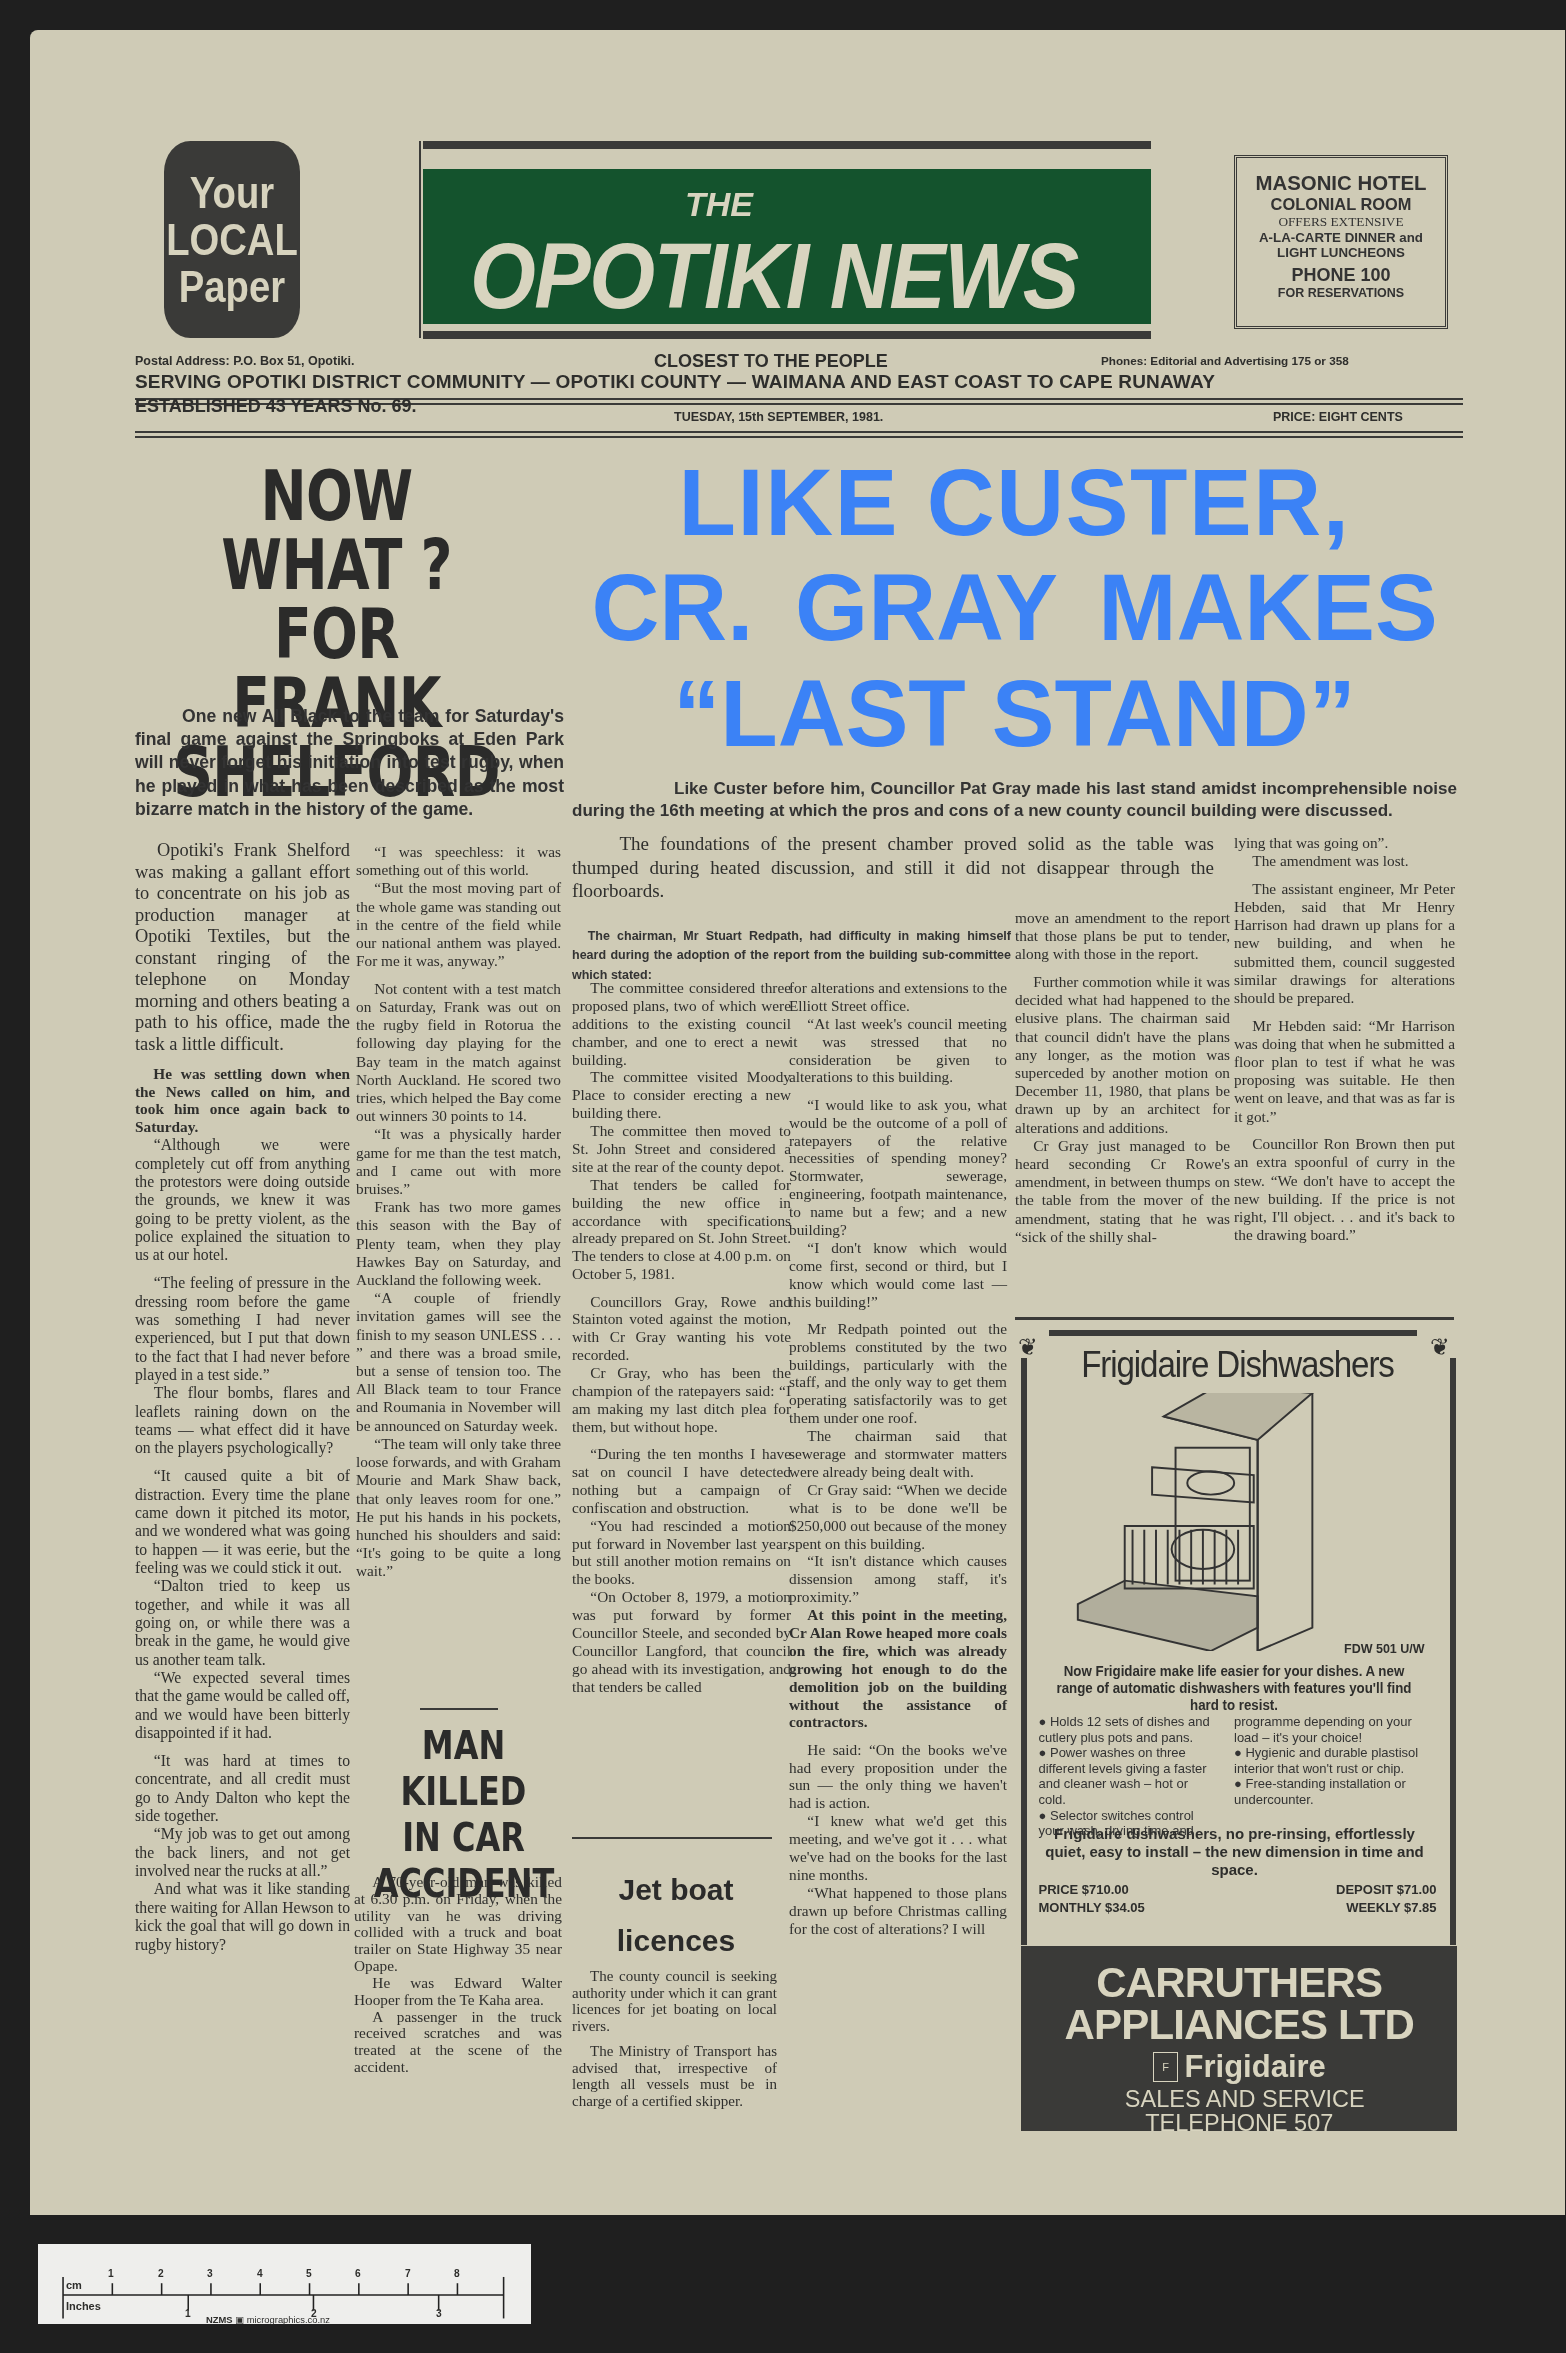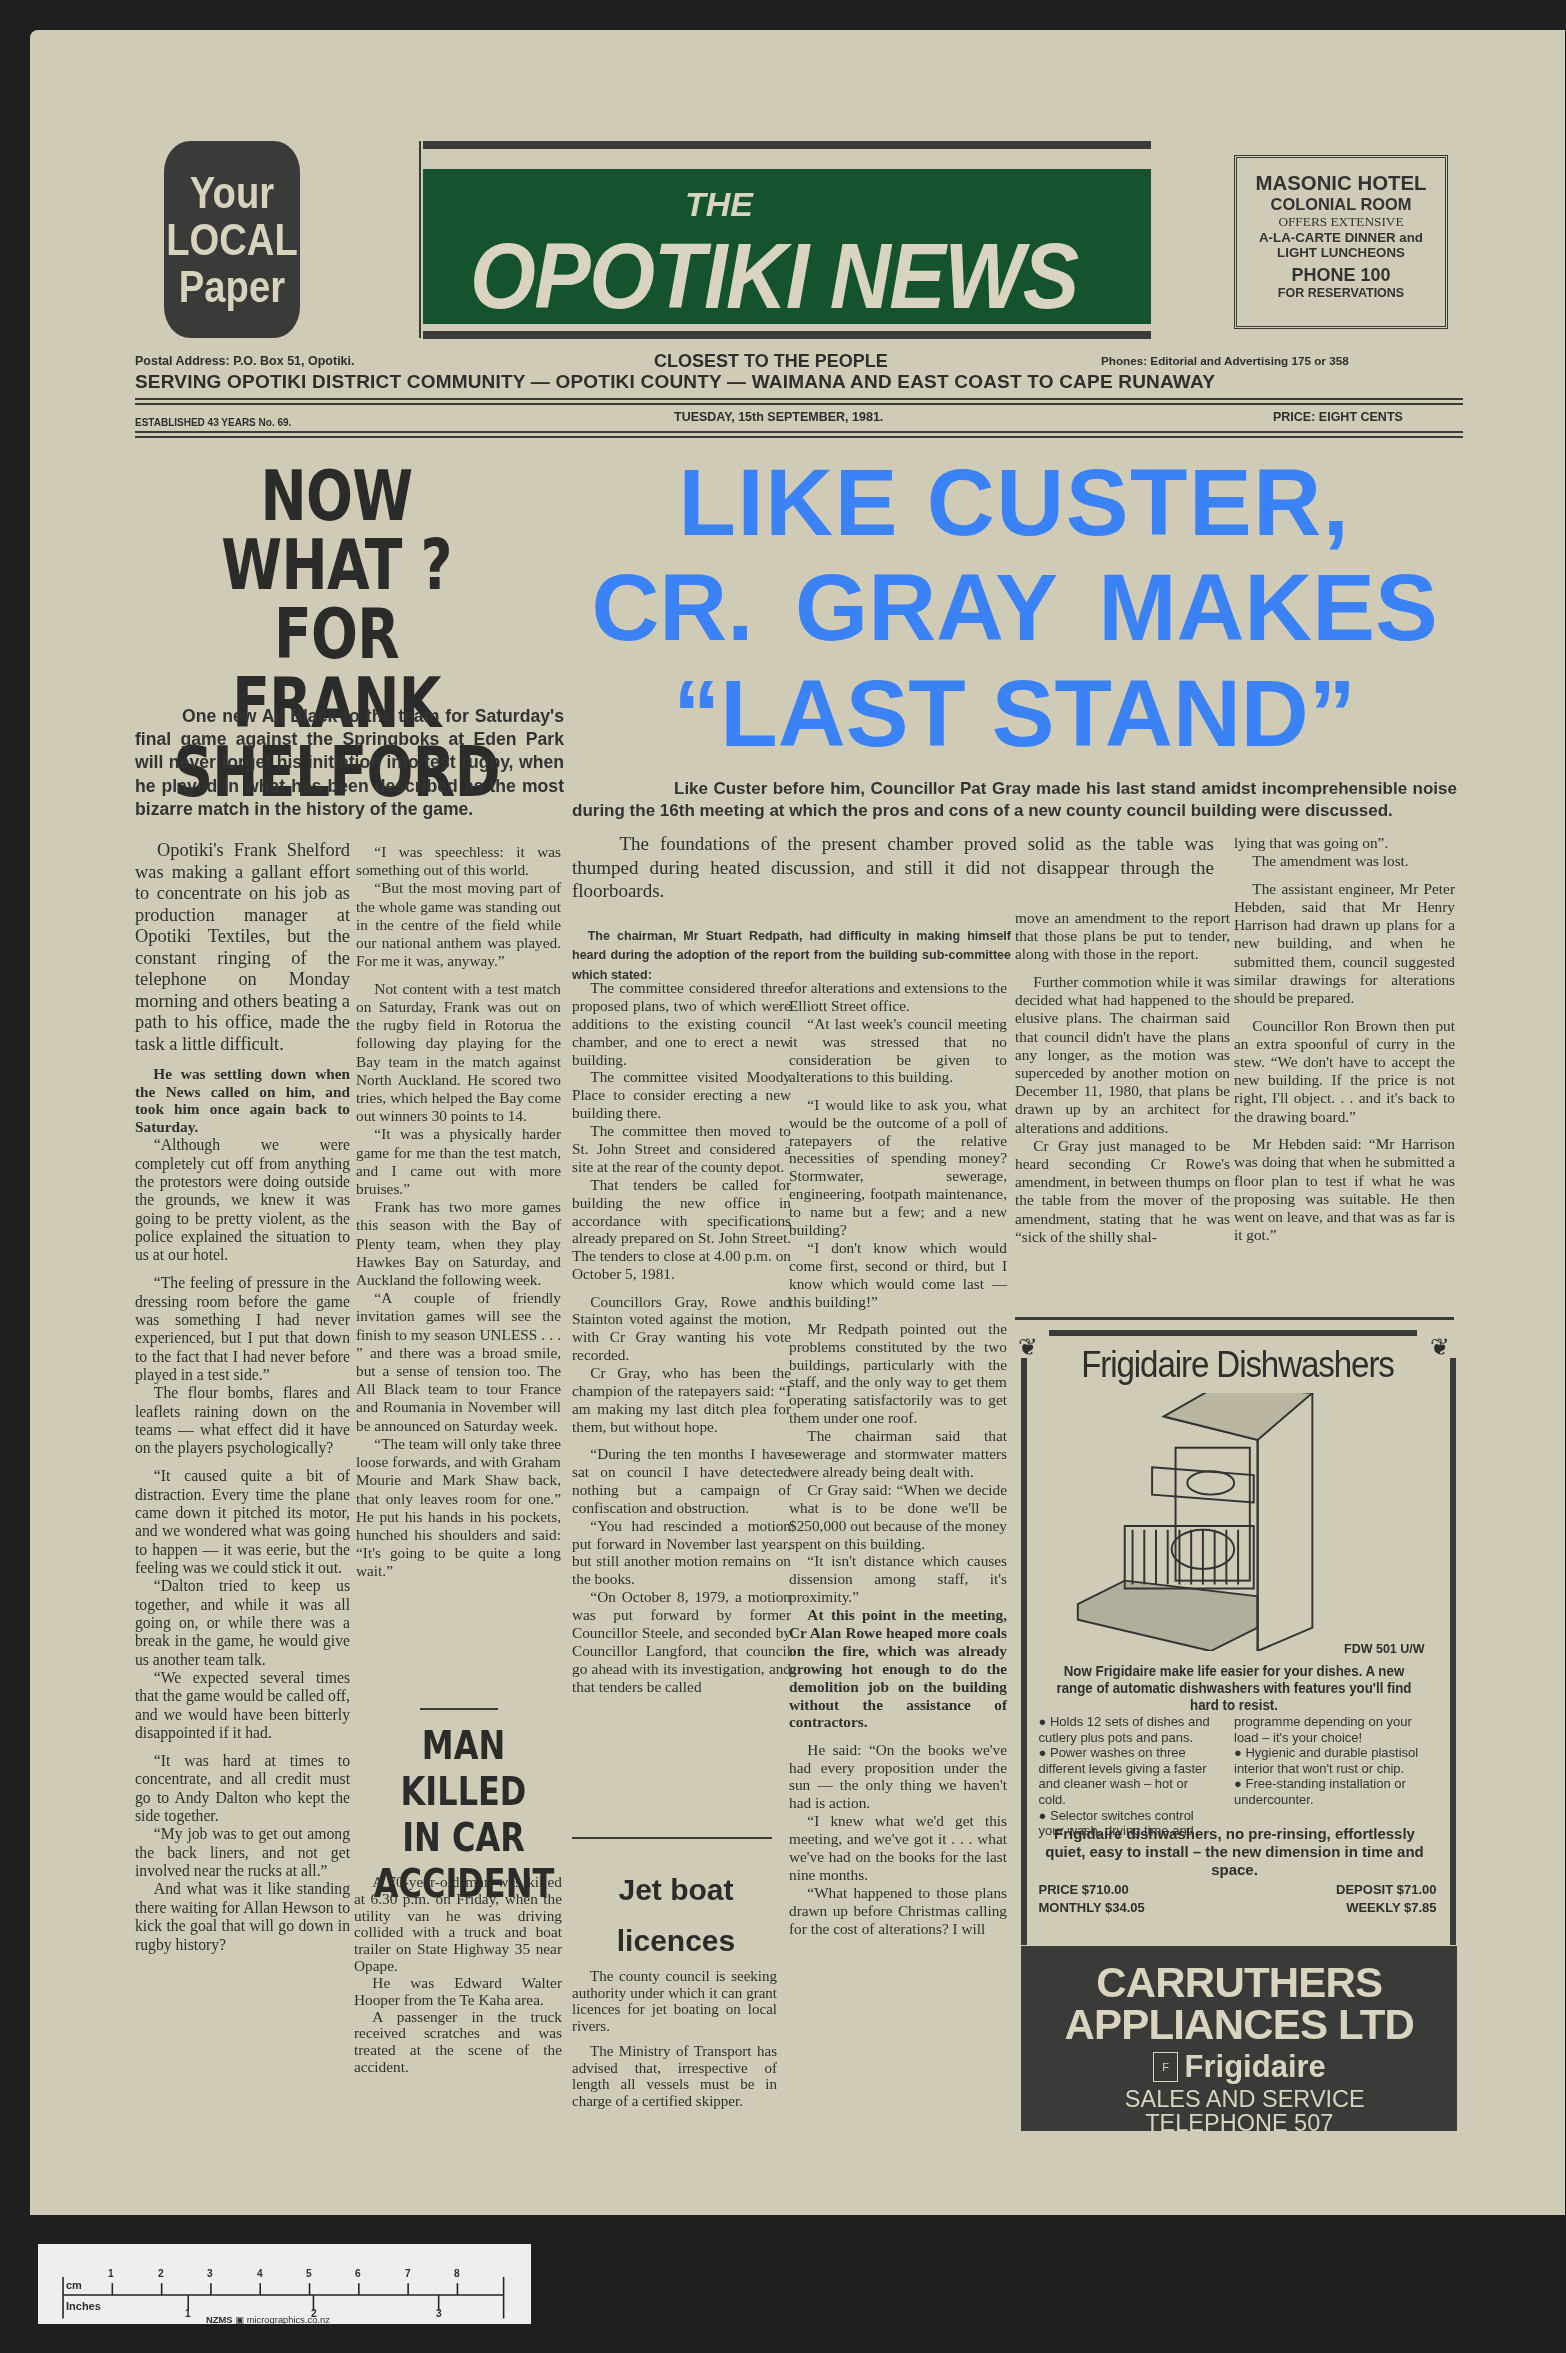--- a/index.html
+++ b/index.html
@@ -67,21 +67,21 @@
   <div style="font-size:18px;margin-top:4.7px;">PHONE 100</div>
   <div style="font-size:12.5px;">FOR RESERVATIONS</div>
 </div>
 
 <div class="abs info-row" style="left:135px;top:354px;font-size:12.5px;">Postal Address: P.O. Box 51, Opotiki.</div>
 <div class="abs info-row" style="left:654px;top:351px;font-size:18px;">CLOSEST TO THE PEOPLE</div>
 <div class="abs info-row" style="left:1101px;top:354px;font-size:11.7px;">Phones: Editorial and Advertising 175 or 358</div>
 <div class="abs info-row" style="left:135px;top:371px;font-size:19px;letter-spacing:0.2px;">SERVING OPOTIKI DISTRICT COMMUNITY — OPOTIKI COUNTY — WAIMANA AND EAST COAST TO CAPE RUNAWAY</div>
 <div class="abs rule" style="left:135px;top:398px;width:1328px;height:2.3px;"></div>
 <div class="abs rule" style="left:135px;top:403px;width:1328px;height:1.6px;"></div>
-<div class="abs info-row" style="left:135px;top:417px;font-size:10px;">ESTABLISHED 43 YEARS   No. 69.</div>
+<div class="abs info-row" style="left:135px;top:396px;font-size:18px;">ESTABLISHED 43 YEARS   No. 69.</div>
 <div class="abs info-row" style="left:674px;top:410px;font-size:12.5px;">TUESDAY, 15th SEPTEMBER, 1981.</div>
 <div class="abs info-row" style="left:1273px;top:410px;font-size:12.5px;">PRICE: EIGHT CENTS</div>
 <div class="abs rule" style="left:135px;top:431px;width:1328px;height:2.3px;"></div>
 <div class="abs rule" style="left:135px;top:436px;width:1328px;height:1.6px;"></div>
 
 <div class="abs hl-frank">
   <div>NOW WHAT ?</div>
   <div>FOR FRANK</div>
   <div>SHELFORD</div>
 </div>
@@ -175,22 +175,22 @@
 <div class="abs col" style="left:1015px;top:909px;width:215px;font-size:15.3px;line-height:1.19;">
   <p class="noind">move an amendment to the report that those plans be put to tender, along with those in the report.</p>
   <p class="gap">Further commotion while it was decided what had happened to the elusive plans. The chairman said that council didn't have the plans any longer, as the motion was superceded by another motion on December 11, 1980, that plans be drawn up by an architect for alterations and additions.</p>
   <p>Cr Gray just managed to be heard seconding Cr Rowe's amendment, in between thumps on the table from the mover of the amendment, stating that he was “sick of the shilly shal-</p>
 </div>
 
 <div class="abs col" style="left:1234px;top:834px;width:221px;font-size:15.3px;line-height:1.19;">
   <p class="noind">lying that was going on”.</p>
   <p>The amendment was lost.</p>
   <p class="gap">The assistant engineer, Mr Peter Hebden, said that Mr Henry Harrison had drawn up plans for a new building, and when he submitted them, council suggested similar drawings for alterations should be prepared.</p>
+  <p class="gap">Mr Hebden said: “Mr Harrison was doing that when he submitted a floor plan to test if what he was proposing was suitable. He then went on leave, and that was as far is it got.”</p>
   <p class="gap">Councillor Ron Brown then put an extra spoonful of curry in the stew. “We don't have to accept the new building. If the price is not right, I'll object. . . and it's back to the drawing board.”</p>
-  <p class="gap">Mr Hebden said: “Mr Harrison was doing that when he submitted a floor plan to test if what he was proposing was suitable. He then went on leave, and that was as far is it got.”</p>
 </div>
 <div class="abs rule" style="left:1015px;top:1317px;width:439px;height:3.1px;"></div>
 
 <div class="abs ad">
   <div class="abs ad-topbar"></div>
   <div class="abs" style="left:3.1px;top:3.1px;font-size:23.5px;">❦</div>
   <div class="abs" style="left:415px;top:3.1px;font-size:23.5px;">❦</div>
   <div class="abs ad-frame"></div>
   <div class="abs ad-title">Frigidaire Dishwashers</div>
   <svg class="abs" style="left:55px;top:63px;" width="258" height="258" viewBox="0 0 330 330">

